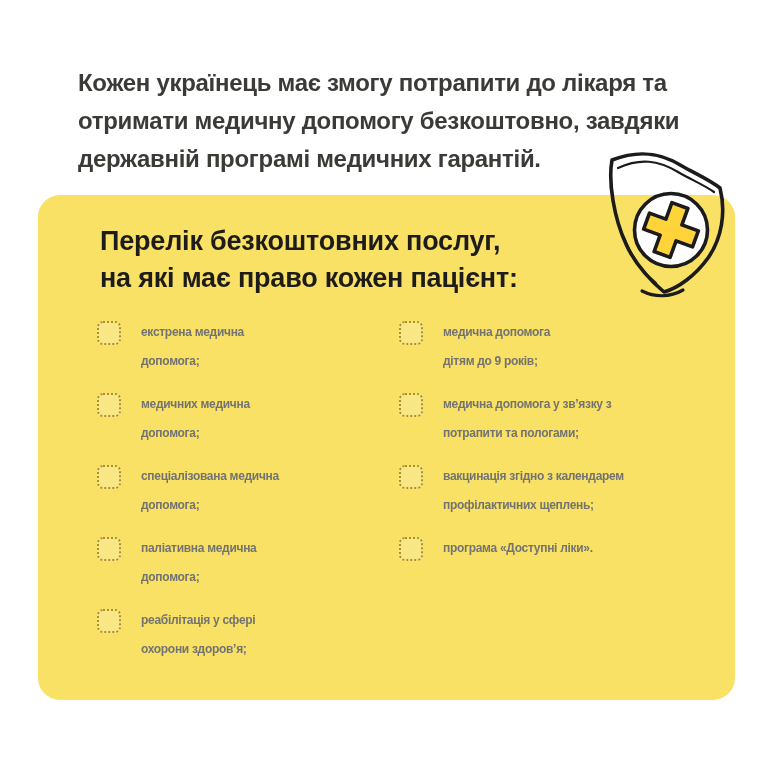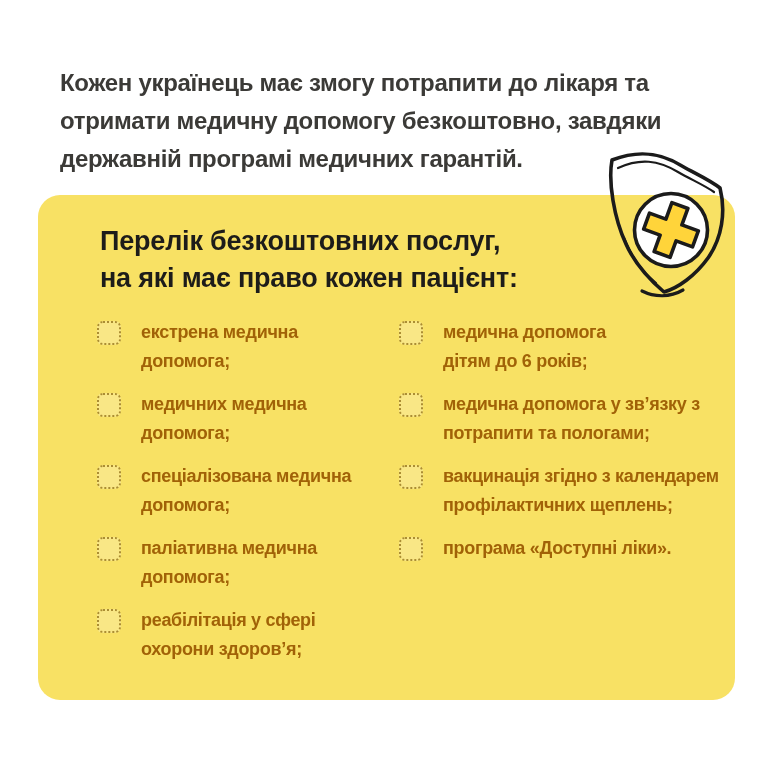--- a/index.html
+++ b/index.html
@@ -10,21 +10,21 @@
     overflow:hidden;
     font-family:"Liberation Sans","DejaVu Sans",sans-serif;
   }
   .bg-gradient{
     position:absolute;left:0;top:0;width:769px;height:380px;
     background:radial-gradient(ellipse 700px 330px at 30px -50px,
       #ffd41f 0%, #ffd838 22%, #ffe univers 0%, #ffe276 45%, #fff3c6 70%, #ffffff 92%);
     pointer-events:none;
   }
   .intro{
-    position:absolute;left:60px;top:64px;width:660px;
+    position:absolute;left:78px;top:64px;width:660px;
     font-size:24px;line-height:38px;font-weight:700;
     letter-spacing:-0.3px;color:#3b3a37;
     white-space:pre-line;
   }
   .card{
     position:absolute;left:38px;top:195px;width:697px;height:505px;
     background:#f8e164;border-radius:22px;
   }
   .card-title{
     position:absolute;left:62px;top:28px;width:580px;
@@ -38,22 +38,22 @@
   .item{
     display:flex;align-items:flex-start;
     height:72px;box-sizing:border-box;
   }
   .checkbox{
     flex:0 0 auto;width:20px;height:20px;margin:3px 20px 0 0;
     border:2px dotted #ab8d33;border-radius:6px;
     background:rgba(255,255,255,0.22);
   }
   .item-text{
-    font-size:18px;line-height:29px;font-weight:700;
-    letter-spacing:-0.3px;color:#a16207;
+    font-size:12px;line-height:29px;font-weight:700;
+    letter-spacing:-0.3px;color:#737373;
     white-space:pre-line;
   }
   .shield{
     position:absolute;left:598px;top:140px;width:140px;height:158px;
   }
 </style>
 </head>
 <body>
 
 <div class="bg-gradient"></div>
@@ -91,21 +91,21 @@
       <span class="checkbox"></span>
       <span class="item-text">реабілітація у сфері
 охорони здоров’я;</span>
     </div>
   </div>
 
   <div class="col col-right">
     <div class="item">
       <span class="checkbox"></span>
       <span class="item-text">медична допомога
-дітям до 6 років;</span>
+дітям до 9 років;</span>
     </div>
     <div class="item">
       <span class="checkbox"></span>
       <span class="item-text">медична допомога у зв’язку з
 потрапити та пологами;</span>
     </div>
     <div class="item">
       <span class="checkbox"></span>
       <span class="item-text">вакцинація згідно з календарем
 профілактичних щеплень;</span>

